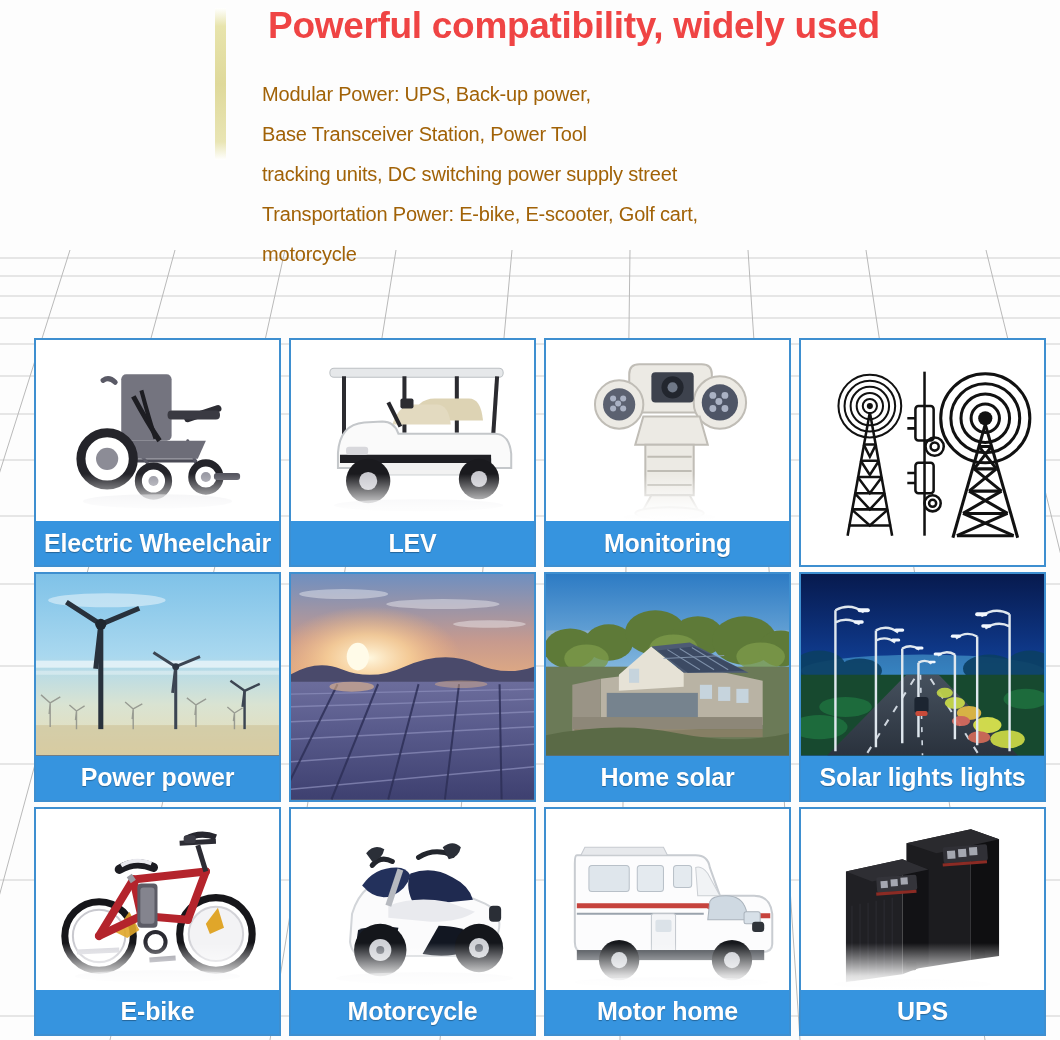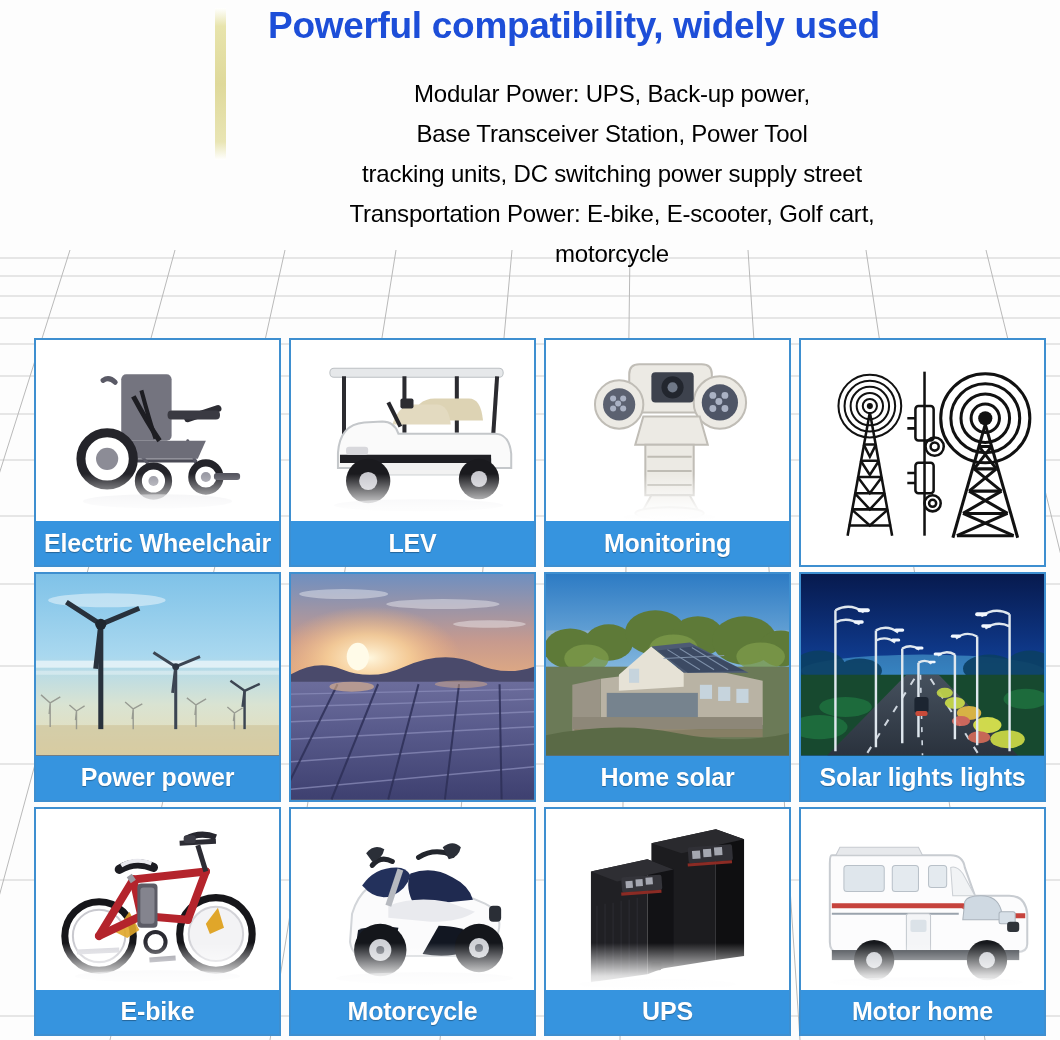--- a/index.html
+++ b/index.html
@@ -49,40 +49,39 @@
     background: linear-gradient(to bottom, #ffffff 0%, #e8e4ac 12%, #dfd99a 50%, #e9e5b4 88%, #ffffff 100%);
   }
 
   #headline {
     position: absolute;
     left: 268px;
     top: 3px;
     width: 760px;
     font-size: 37px;
     font-weight: bold;
-    color: #1d4ed8;
+    color: #ef4444;
     letter-spacing: -0.3px;
     line-height: 46px;
     white-space: nowrap;
   }
 
   #body-copy {
     position: absolute;
     left: 262px;
     top: 74px;
     width: 700px;
   }
 
   .copy-line {
-    font-size: 24px;
-    color: #000000;
+    font-size: 20px;
+    color: #a16207;
     line-height: 40px;
     letter-spacing: -0.2px;
     white-space: nowrap;
-    text-align: center;
   }
 
   
   #grid {
     position: absolute;
     left: 34px;
     top: 338px;
     width: 1012px;
     height: 698px;
     display: grid;
@@ -648,20 +647,58 @@
         <div class="reflect"></div>
       </div>
       <div class="caption">Motorcycle</div>
     </div>
 
     <div class="card">
       <div class="thumb">
         <svg viewBox="0 0 240 180" preserveAspectRatio="xMidYMid meet">
           <rect width="240" height="180" fill="#fff"></rect>
 
+          <path d="M30 46 h118 q12 0 14 12 l10 28 h34 q16 0 18 18 v30 q0 8 -10 8 H36 q-8 0 -8 -10 V54 q0 -8 2 -8 z" fill="#fcfcfd" stroke="#c8ccd1" stroke-width="2"></path>
+
+          <path d="M148 58 q6 -2 12 6 l12 22 h-22 z" fill="#f1f3f5" stroke="#cbcfd4"></path>
+
+          <path d="M30 96 h130 l14 10 h48" stroke="#c6433d" stroke-width="5" fill="none"></path>
+          <path d="M30 104 h126" stroke="#9aa3ad" stroke-width="2" fill="none"></path>
+
+          <rect x="42" y="56" width="40" height="26" rx="3" fill="#dfe6ec" stroke="#b8c0c8"></rect>
+          <rect x="90" y="56" width="26" height="26" rx="3" fill="#e4eaef" stroke="#b8c0c8"></rect>
+          <rect x="126" y="56" width="18" height="22" rx="3" fill="#e4eaef" stroke="#b8c0c8"></rect>
+
+          <path d="M178 86 q16 0 20 14 l2 10 h-40 l2 -18 q2 -6 16 -6 z" fill="#cfd9e2" stroke="#aab3bc"></path>
+          <rect x="196" y="102" width="16" height="12" rx="2" fill="#d7e0e8" stroke="#aab3bc"></rect>
+
+          <rect x="104" y="104" width="24" height="38" rx="2" fill="#f4f5f7" stroke="#c3c8ce"></rect>
+          <rect x="108" y="110" width="16" height="12" rx="2" fill="#dbe2e8"></rect>
+
+          <path d="M34 46 h86 l-4 -8 H38 z" fill="#e7e9ec" stroke="#c6cad0"></path>
+
+          <rect x="30" y="140" width="186" height="10" fill="#3c4148"></rect>
+          <rect x="204" y="112" width="12" height="10" rx="3" fill="#2f343a"></rect>
+
+          <circle cx="72" cy="150" r="20" fill="#16181c"></circle>
+          <circle cx="72" cy="150" r="8" fill="#c7cad0"></circle>
+          <circle cx="184" cy="150" r="20" fill="#16181c"></circle>
+          <circle cx="184" cy="150" r="8" fill="#c7cad0"></circle>
+          <ellipse cx="124" cy="172" rx="96" ry="5" fill="#e2e2e8" opacity="0.5"></ellipse>
+        </svg>
+        <div class="reflect"></div>
+      </div>
+      <div class="caption">Motor home</div>
+    </div>
+
+    <div class="card">
+      <div class="thumb">
+        <svg viewBox="0 0 240 180" preserveAspectRatio="xMidYMid meet">
+          <rect width="240" height="180" fill="#fff"></rect>
+
           <path d="M104 34 L168 20 L168 150 L104 160 Z" fill="#1c1c1f"></path>
           <path d="M168 20 L196 30 L196 146 L168 150 Z" fill="#0f0f11"></path>
           <path d="M104 34 L168 20 L196 30 L134 44 Z" fill="#2a2a2e"></path>
           <rect x="140" y="38" width="44" height="16" rx="2" fill="#303036" transform="rotate(-4 140 38)"></rect>
           <g fill="#b9bcc6" opacity="0.85" transform="rotate(-4 140 38)">
             <rect x="144" y="42" width="8" height="8"></rect>
             <rect x="155" y="41" width="8" height="8"></rect>
             <rect x="166" y="40" width="8" height="8"></rect>
           </g>
           <rect x="140" y="54" width="44" height="3" fill="#8b2b24" transform="rotate(-4 140 54)"></rect>
@@ -686,52 +723,14 @@
           </g>
           <rect x="104" y="152" width="10" height="8" rx="2" fill="#0c0c0e"></rect>
           <rect x="172" y="140" width="10" height="8" rx="2" fill="#0c0c0e"></rect>
           <ellipse cx="110" cy="174" rx="78" ry="5" fill="#e1e1e7" opacity="0.45"></ellipse>
         </svg>
         <div class="reflect"></div>
       </div>
       <div class="caption">UPS</div>
     </div>
 
-    <div class="card">
-      <div class="thumb">
-        <svg viewBox="0 0 240 180" preserveAspectRatio="xMidYMid meet">
-          <rect width="240" height="180" fill="#fff"></rect>
-
-          <path d="M30 46 h118 q12 0 14 12 l10 28 h34 q16 0 18 18 v30 q0 8 -10 8 H36 q-8 0 -8 -10 V54 q0 -8 2 -8 z" fill="#fcfcfd" stroke="#c8ccd1" stroke-width="2"></path>
-
-          <path d="M148 58 q6 -2 12 6 l12 22 h-22 z" fill="#f1f3f5" stroke="#cbcfd4"></path>
-
-          <path d="M30 96 h130 l14 10 h48" stroke="#c6433d" stroke-width="5" fill="none"></path>
-          <path d="M30 104 h126" stroke="#9aa3ad" stroke-width="2" fill="none"></path>
-
-          <rect x="42" y="56" width="40" height="26" rx="3" fill="#dfe6ec" stroke="#b8c0c8"></rect>
-          <rect x="90" y="56" width="26" height="26" rx="3" fill="#e4eaef" stroke="#b8c0c8"></rect>
-          <rect x="126" y="56" width="18" height="22" rx="3" fill="#e4eaef" stroke="#b8c0c8"></rect>
-
-          <path d="M178 86 q16 0 20 14 l2 10 h-40 l2 -18 q2 -6 16 -6 z" fill="#cfd9e2" stroke="#aab3bc"></path>
-          <rect x="196" y="102" width="16" height="12" rx="2" fill="#d7e0e8" stroke="#aab3bc"></rect>
-
-          <rect x="104" y="104" width="24" height="38" rx="2" fill="#f4f5f7" stroke="#c3c8ce"></rect>
-          <rect x="108" y="110" width="16" height="12" rx="2" fill="#dbe2e8"></rect>
-
-          <path d="M34 46 h86 l-4 -8 H38 z" fill="#e7e9ec" stroke="#c6cad0"></path>
-
-          <rect x="30" y="140" width="186" height="10" fill="#3c4148"></rect>
-          <rect x="204" y="112" width="12" height="10" rx="3" fill="#2f343a"></rect>
-
-          <circle cx="72" cy="150" r="20" fill="#16181c"></circle>
-          <circle cx="72" cy="150" r="8" fill="#c7cad0"></circle>
-          <circle cx="184" cy="150" r="20" fill="#16181c"></circle>
-          <circle cx="184" cy="150" r="8" fill="#c7cad0"></circle>
-          <ellipse cx="124" cy="172" rx="96" ry="5" fill="#e2e2e8" opacity="0.5"></ellipse>
-        </svg>
-        <div class="reflect"></div>
-      </div>
-      <div class="caption">Motor home</div>
-    </div>
-
   </div>
 </div>
 
 </body></html>

